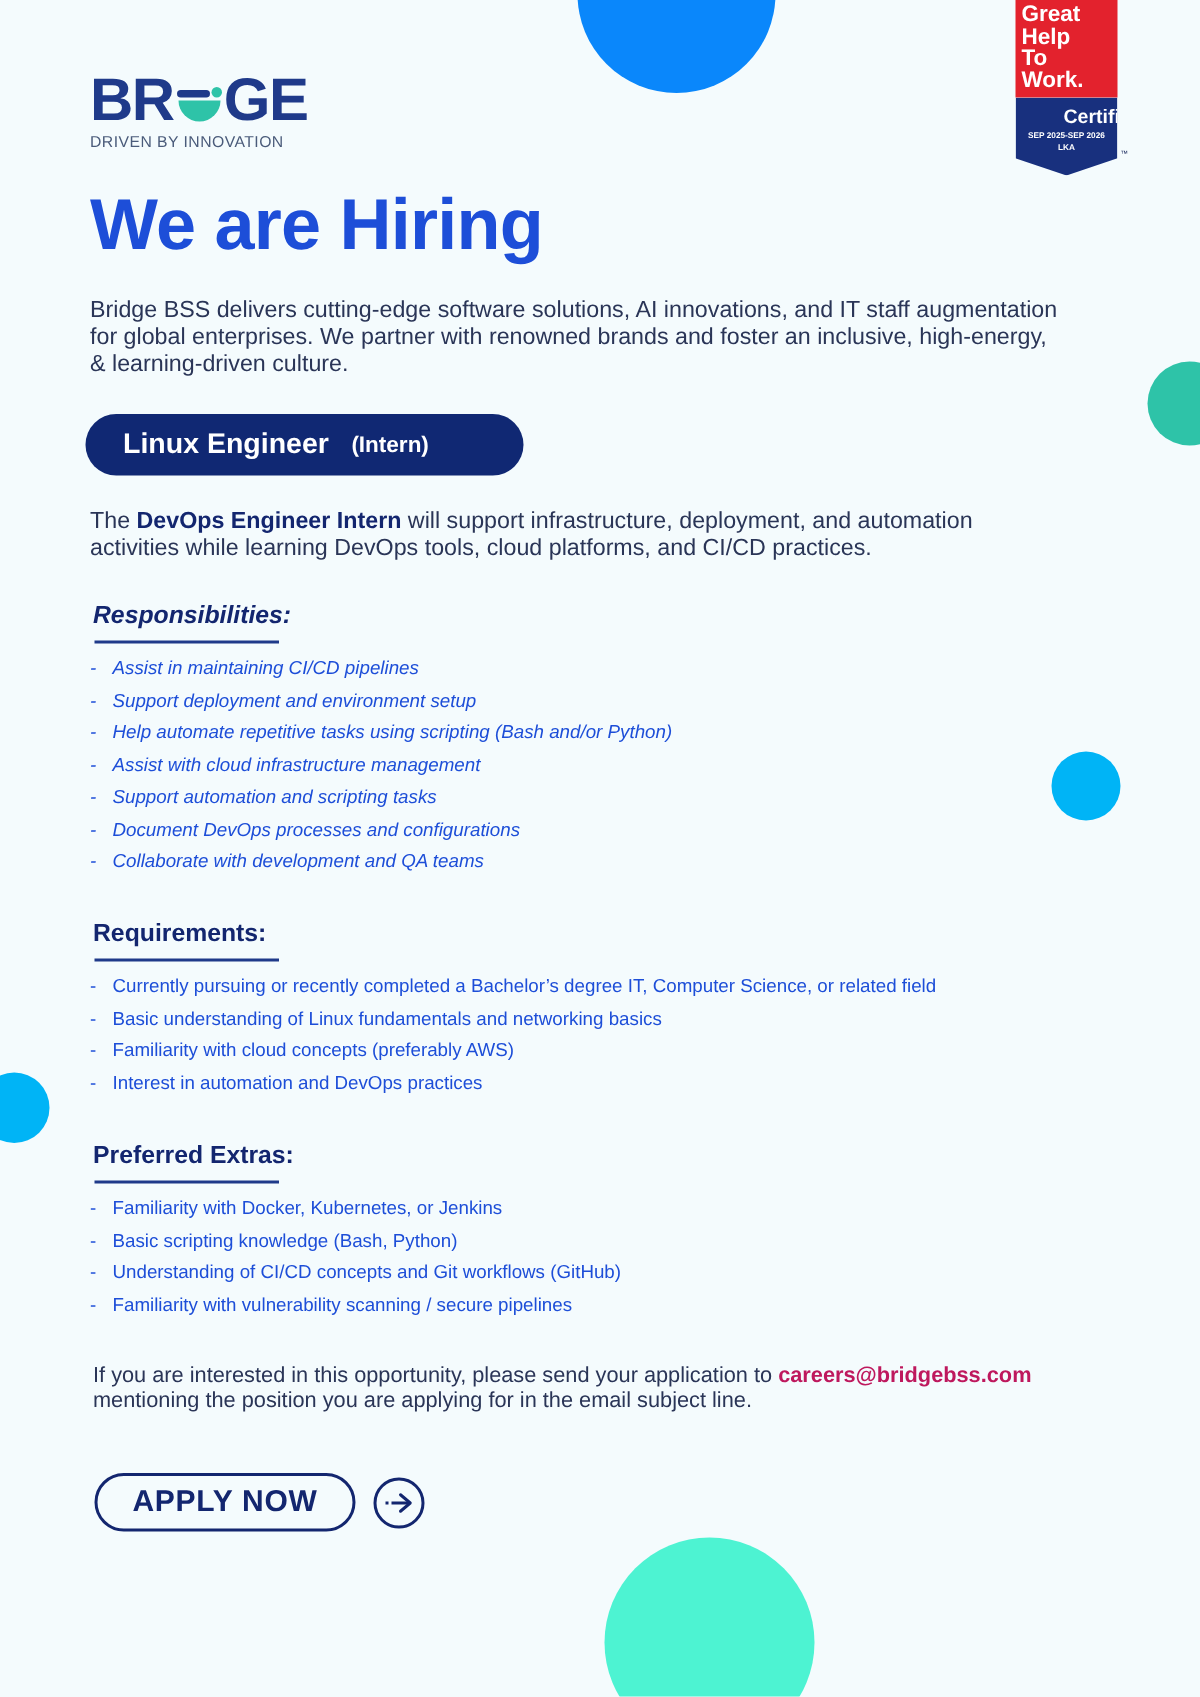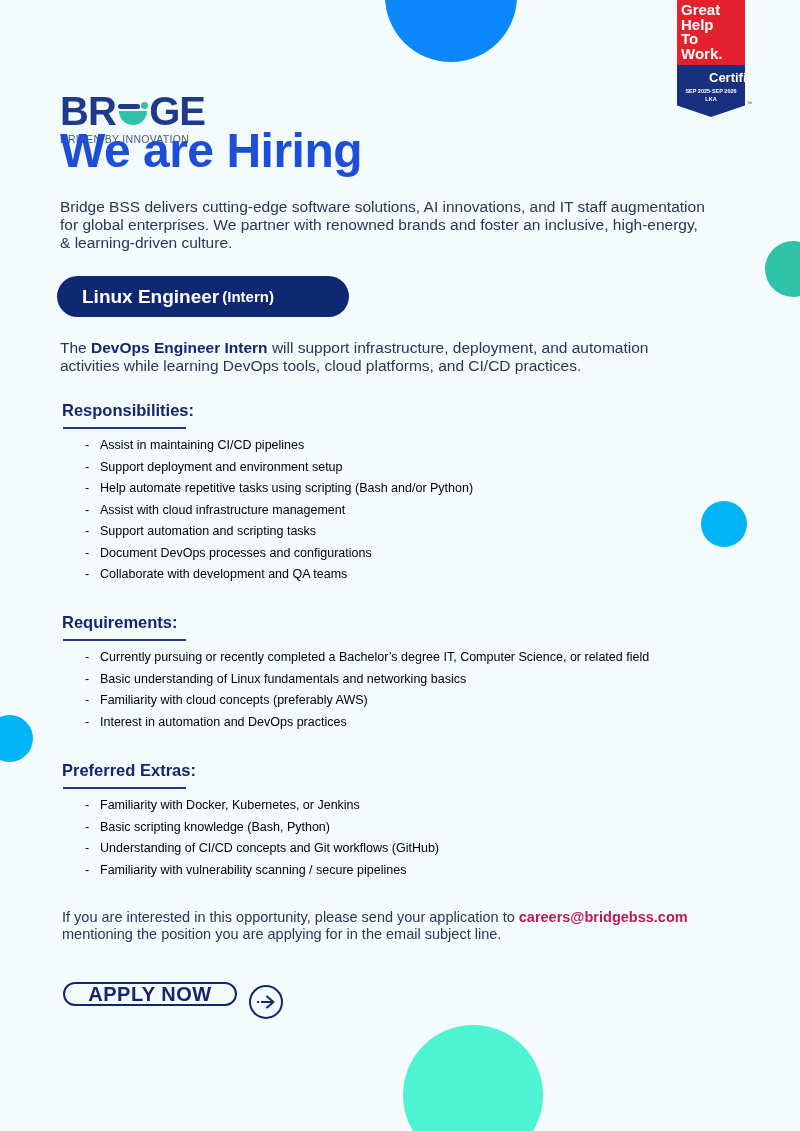--- a/index.html
+++ b/index.html
@@ -12,21 +12,21 @@
     color: #1b2a5e;
   }
   .circle { position: absolute; border-radius: 50%; }
   .c-top { left: 385px; top: -70px; width: 132px; height: 132px; background: #0a87fb; }
   .c-right-teal { left: 765px; top: 241px; width: 56px; height: 56px; background: #2ec3a8; }
   .c-right-blue { left: 701px; top: 501px; width: 46px; height: 46px; background: #00b4f6; }
   .c-left-blue { left: -14px; top: 715px; width: 47px; height: 47px; background: #00b4f6; }
   .c-bottom { left: 403px; top: 1025px; width: 140px; height: 140px; background: #4df3d2; }
 
   
-  .logo { position: absolute; left: 60px; top: 48px; width: 145px; margin-top: 44px; }
+  .logo { position: absolute; left: 60px; top: 48px; width: 145px; }
   .logo-word { display: flex; align-items: flex-end; height: 38px; }
   .logo-letters {
     font-family: "Liberation Sans", sans-serif;
     font-weight: bold; font-size: 40px; letter-spacing: -1px;
     color: #1f3a8a; line-height: 38px;
   }
   .logo-cup {
     position: relative; width: 30px; height: 30px; margin: 0 2px 4px 2px;
   }
   .logo-cup .bar { position: absolute; left: 0; top: 8px; width: 22px; height: 5px; background: #1f3a8a; border-radius: 3px; }
@@ -49,40 +49,40 @@
 
   .title { position: absolute; left: 60px; top: 123px; font-size: 48px; font-weight: bold; color: #1d4ed8; letter-spacing: -0.5px; }
   .intro { position: absolute; left: 60px; top: 198px; width: 650px; font-size: 15.5px; line-height: 18px; color: #2a3557; }
 
   .role-pill {
     position: absolute; left: 57px; top: 276px; width: 292px; height: 41px;
     background: #102873; border-radius: 21px; color: #fff;
     display: flex; align-items: center; padding-left: 25px;
     font-size: 19px; font-weight: bold;
   }
-  .role-pill .small { font-size: 15px; margin-left: 3px; }
+  .role-pill .small { font-size: 15px; margin-left: 15px; }
 
   .summary { position: absolute; left: 60px; top: 339px; width: 650px; font-size: 15.5px; line-height: 18px; color: #2a3557; }
   .summary b { color: #13266f; }
 
   .section { position: absolute; left: 60px; }
   .section h2 { font-size: 16.5px; font-weight: bold; color: #13266f; margin-left: 2px; }
   .section .rule { width: 123px; height: 2px; background: #1f3a8a; margin: 7px 0 6px 3px; }
   .section ul { list-style: none; }
-  .section li { font-size: 12.5px; color: #000000; height: 21.5px; line-height: 21.5px; white-space: nowrap; margin-left: 25px; }
+  .section li { font-size: 12.5px; color: #1d4ed8; height: 21.5px; line-height: 21.5px; white-space: nowrap; }
   .section li .dash { display: inline-block; width: 15px; }
-  .s-resp { top: 401px; }
+  .s-resp { top: 401px; font-style: italic; }
   .s-req { top: 613px; }
   .s-pref { top: 761px; }
 
   .contact { position: absolute; left: 62px; top: 909px; width: 700px; font-size: 14.5px; line-height: 17px; color: #2a3557; }
   .contact b { color: #be185d; }
 
   .apply {
-    position: absolute; left: 63px; top: 982px; width: 174px; height: 24px;
+    position: absolute; left: 63px; top: 982px; width: 174px; height: 39px;
     border: 2px solid #13266f; border-radius: 20px;
     display: flex; align-items: center; justify-content: center;
     font-size: 20px; font-weight: bold; color: #13266f; letter-spacing: 0.5px;
     background: transparent; cursor: pointer;
   }
   .arrow-btn {
     position: absolute; left: 249px; top: 985px; width: 34px; height: 34px;
     border: 2px solid #13266f; border-radius: 50%;
     display: flex; align-items: center; justify-content: center;
   }

